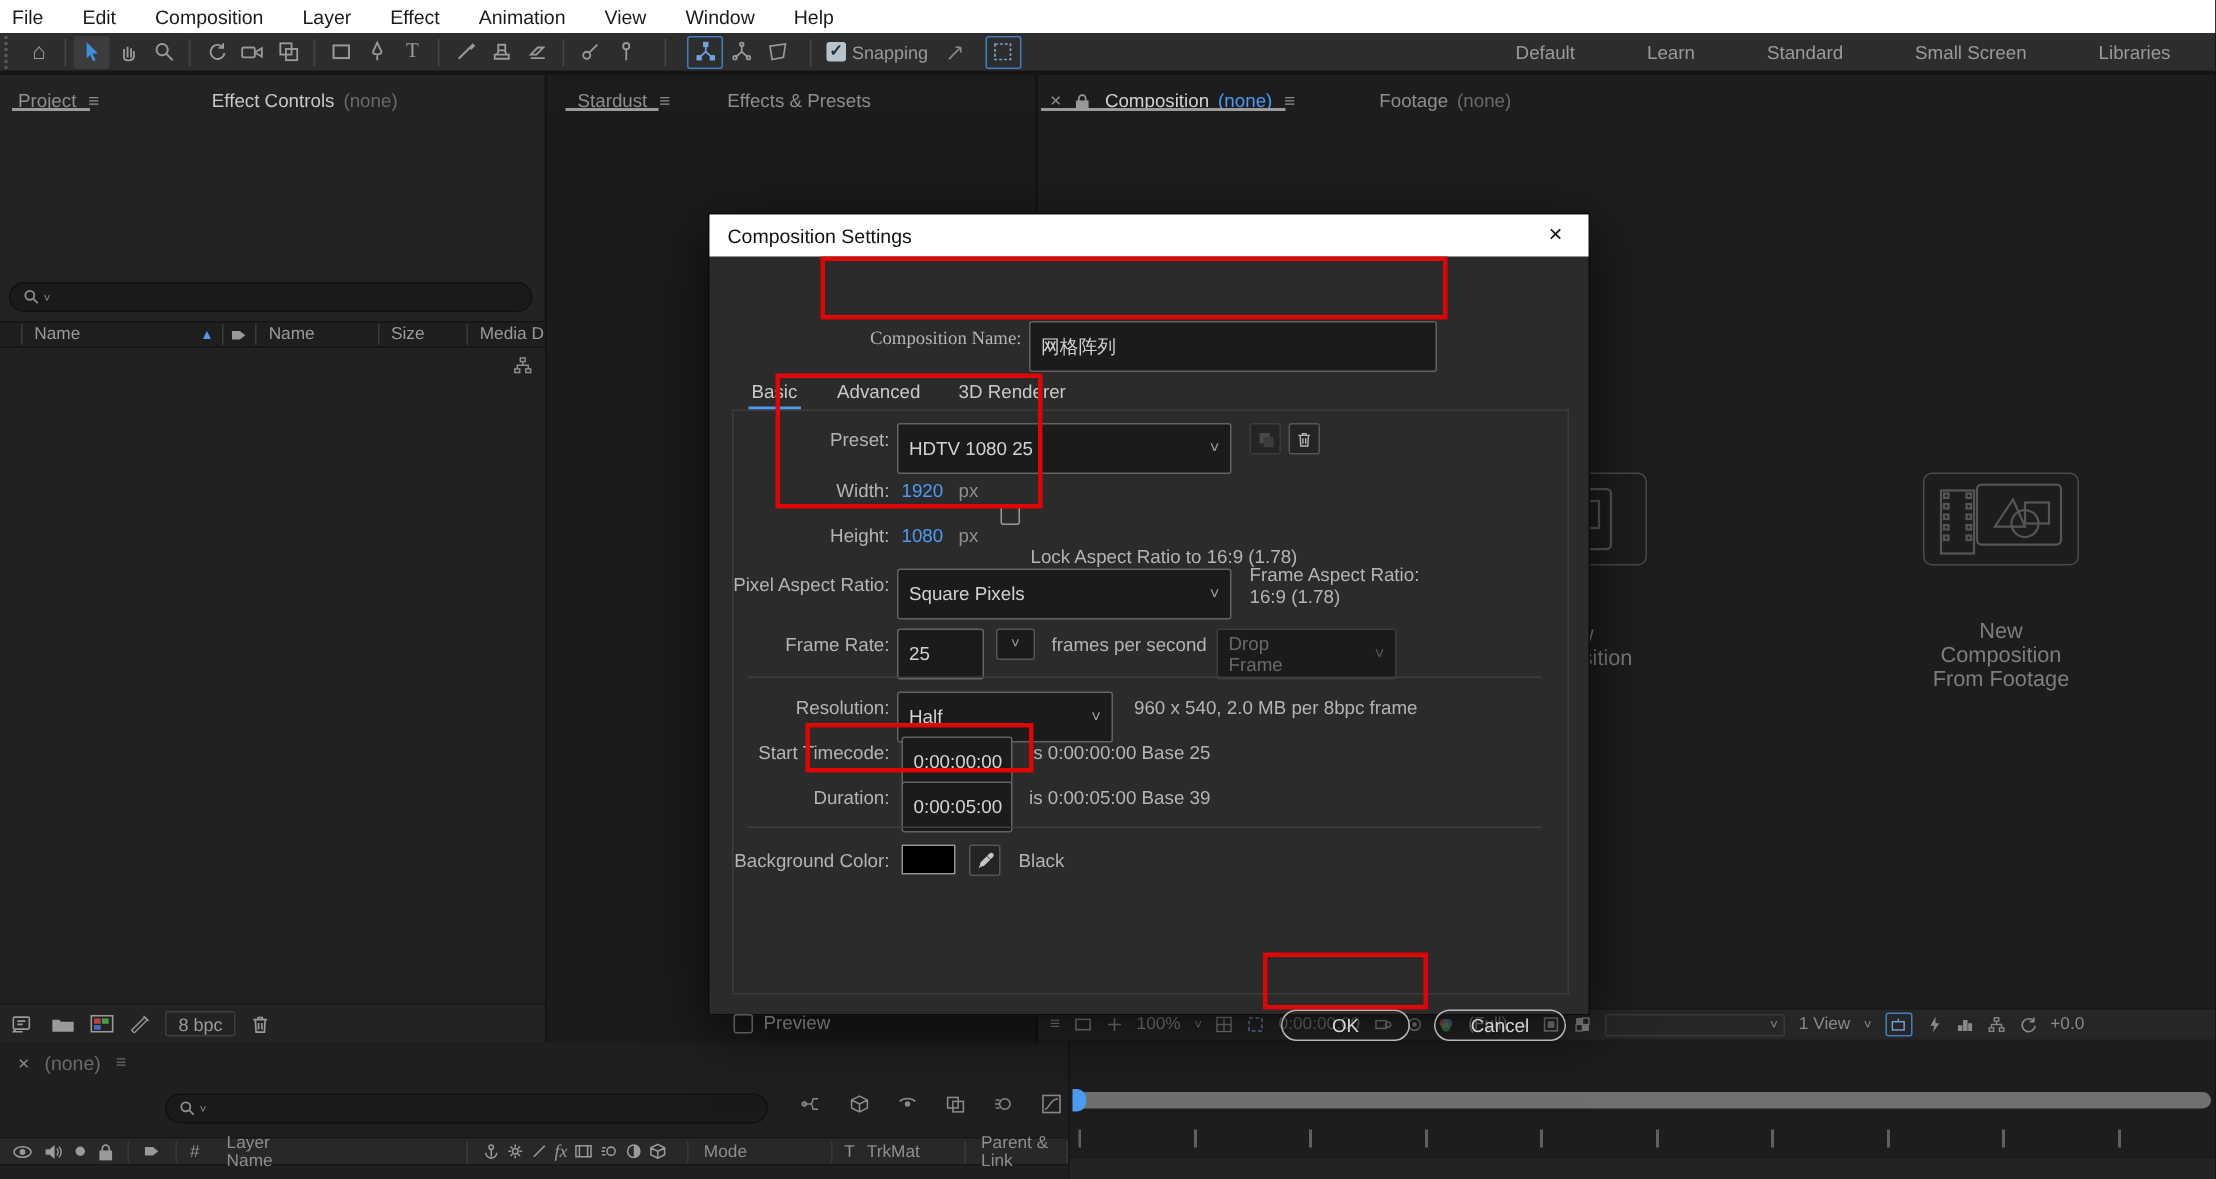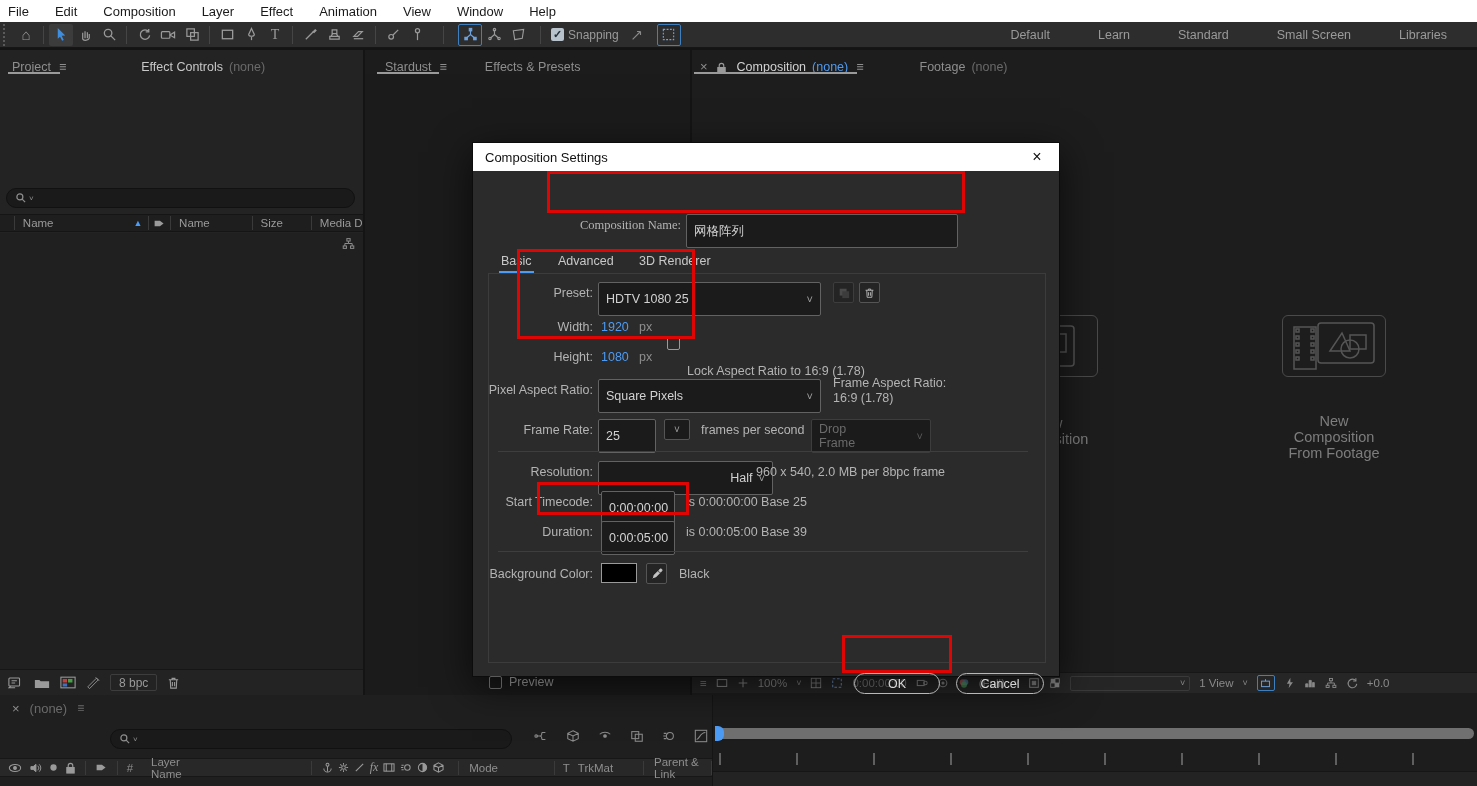--- a/index.html
+++ b/index.html
@@ -691,21 +691,21 @@
       </span>
       <span class="abs" style="left:228px; top:224px; color:#b4b4b4; font-size:12.5px;">frames per second</span>
       <div class="fld dd disabled" style="left:338px; top:220px; width:120px;">
         <span>Drop Frame</span>
           <span class="chev" style="color:#5a5a5a;">˅</span>
       </div>
 
       <div class="sep" style="top:252px;"></div>
 
       <span class="lbl" style="left:0px; top:266px; width:120px;">Resolution:</span>
-      <div class="fld dd" style="left:125px; top:262px; width:175px;justify-content:flex-end;">
+      <div class="fld dd" style="left:125px; top:262px; width:144px;">
         <span>Half</span>
           <span class="chev">˅</span>
       </div>
       <span class="abs" style="left:283px; top:266px; color:#b4b4b4; font-size:12.5px;">960 x 540, 2.0 MB per 8bpc frame</span>
 
       <span class="lbl" style="left:0px; top:296px; width:120px;">Start Timecode:</span>
       <div class="fld" style="left:128px; top:292px; width:74px;">
         <span>0:00:00:00</span>
       </div>
       <span class="abs" style="left:213px; top:296px; color:#b4b4b4; font-size:12.5px;">is 0:00:00:00  Base 25</span>

